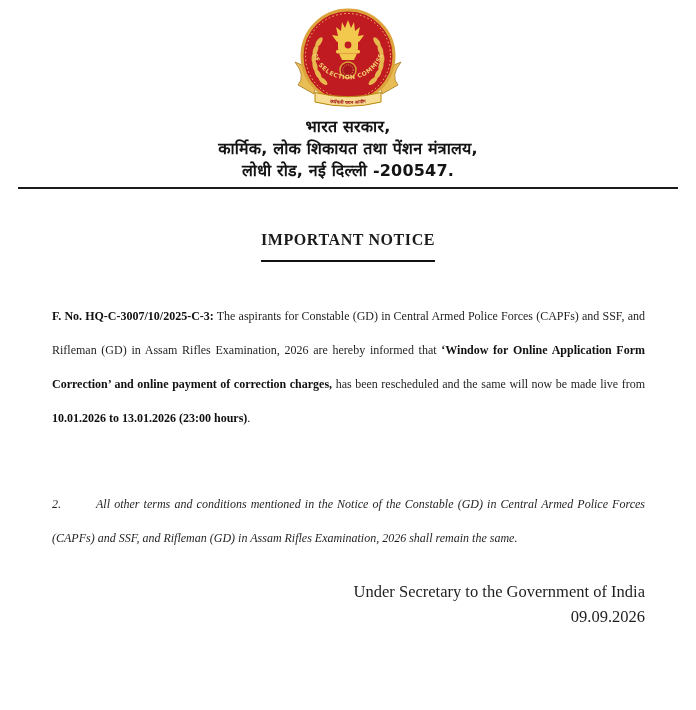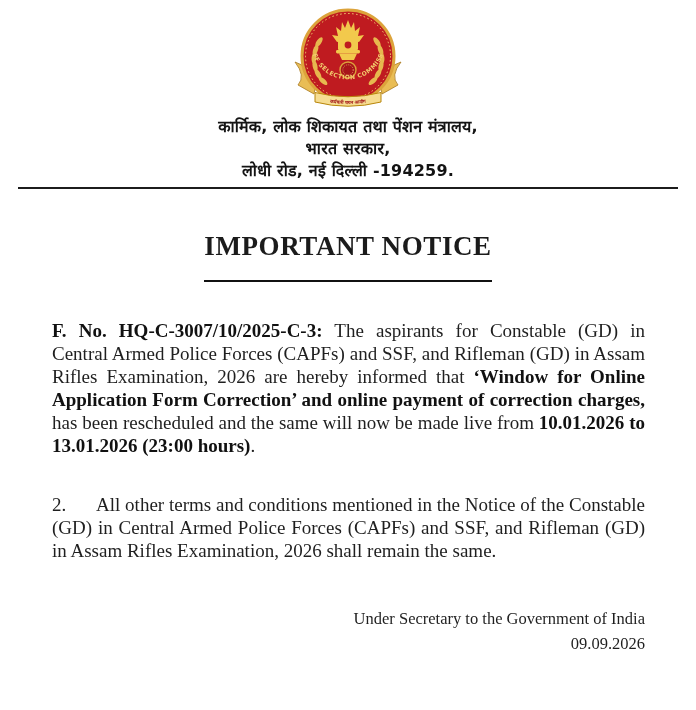--- a/index.html
+++ b/index.html
@@ -26,40 +26,40 @@
   .rule {
     border: none;
     border-top: 2px solid #1c1c1c;
     margin: 5px 18px 0 18px;
   }
 
   
   .heading-wrap { text-align: center; margin-top: 42px; }
   .heading {
     display: inline-block;
-    font-size: 27px;
+    font-size: 16px;
     font-weight: 700;
     letter-spacing: 0.6px;
     border-bottom: 2.5px solid #111;
-    padding-bottom: 18px;
+    padding-bottom: 11px;
   }
   .para {
-    font-size: 19px;
-    line-height: 23px;
+    font-size: 12px;
+    line-height: 34px;
     text-align: justify;
     margin: 0 51px 0 52px;
     color: #1f1f1f;
   }
   .para-1 { margin-top: 37px; }
-  .para-2 { margin-top: 36px; }
+  .para-2 { margin-top: 52px; font-style: italic; }
   .para b { font-weight: 700; color: #111; }
   .para-num { display: inline-block; min-width: 44px; }
 
   .sign-block {
-    margin: 44px 51px 0 0;
+    margin: 24px 51px 0 0;
     text-align: right;
     font-size: 16.5px;
     line-height: 25px;
     color: #1f1f1f;
   }
 </style>
 </head>
 <body>
 
 <div class="page">
@@ -115,23 +115,23 @@
         <textPath href="#arcText" startOffset="50%" text-anchor="middle">STAFF SELECTION COMMISSION</textPath>
       </text>
 
       <path d="M27,86.5 Q60,95 93,86.5 L93,96 Q60,104.5 27,96 Z" fill="#f6dd92" stroke="#b8860b" stroke-width="1"></path>
       <text font-family="DejaVu Sans, sans-serif" font-size="4.6" font-weight="700" fill="#a01015">
         <textPath href="#bannerText" startOffset="50%" text-anchor="middle">कर्मचारी चयन आयोग</textPath>
       </text>
     </svg>
 
     <div class="addr-lines">
+      <div class="addr-line">भारत सरकार,</div>
       <div class="addr-line">कार्मिक, लोक शिकायत तथा पेंशन मंत्रालय,</div>
-      <div class="addr-line">भारत सरकार,</div>
-      <div class="addr-line">लोधी रोड, नई दिल्ली -194259.</div>
+      <div class="addr-line">लोधी रोड, नई दिल्ली -200547.</div>
     </div>
 
     <hr class="rule">
   </div>
 
   <div class="heading-wrap">
     <span class="heading">IMPORTANT NOTICE</span>
   </div>
 
   <p class="para para-1"><b>F. No. HQ-C-3007/10/2025-C-3:</b><span> The aspirants for Constable (GD) in Central Armed Police Forces (CAPFs) and SSF, and Rifleman (GD) in Assam Rifles Examination, 2026 are hereby informed that </span><b>‘Window for Online Application Form Correction’ and online payment of correction charges,</b><span> has been rescheduled and the same will now be made live from </span><b>10.01.2026 to 13.01.2026 (23:00 hours)</b><span>.</span></p>

